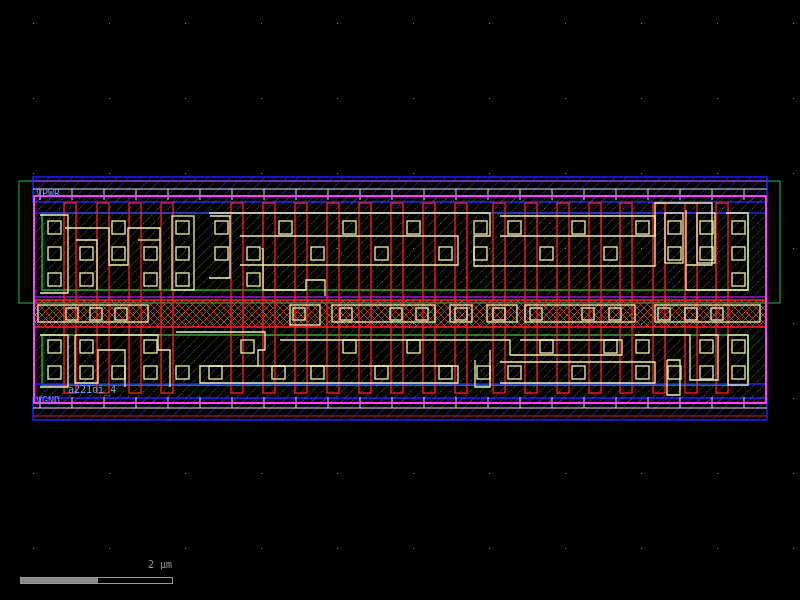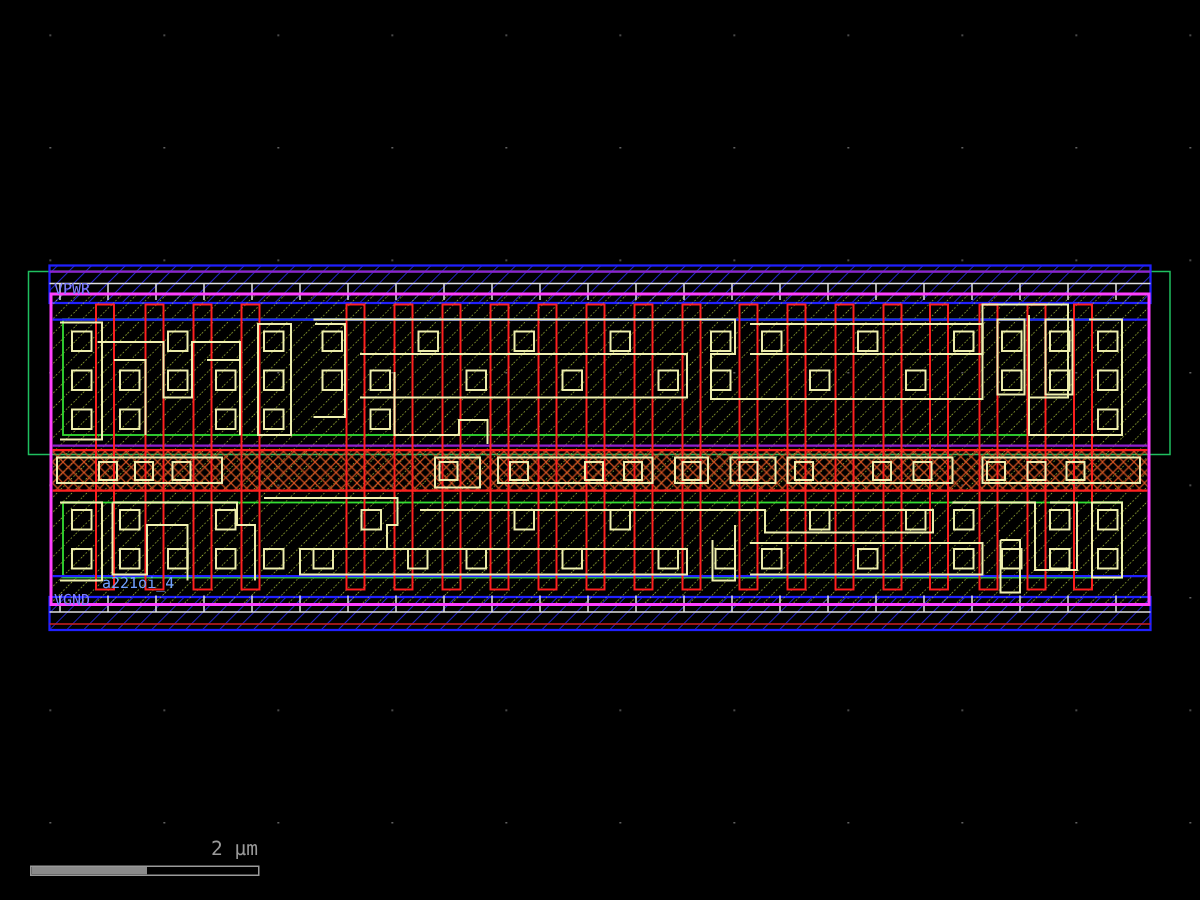--- a/index.html
+++ b/index.html
@@ -1,18 +1,18 @@
 <!DOCTYPE html>
 <html><head>
 <meta charset="utf-8">
 <style>
   html,body{margin:0;padding:0;background:#000;}
   body{width:800px;height:600px;overflow:hidden;position:relative;font-family:"DejaVu Sans Mono",monospace;}
   #canvas{position:absolute;left:0;top:0;width:800px;height:600px;}
-  .scale-label{position:absolute;left:120px;top:559px;width:52px;text-align:right;color:#9a9a9a;font-size:13px;font-family:"DejaVu Sans Mono",monospace;}
+  .scale-label{position:absolute;left:120px;top:559px;width:52px;text-align:right;color:#9a9a9a;font-size:10px;font-family:"DejaVu Sans Mono",monospace;}
   .scale-bar{position:absolute;left:20px;top:577px;width:151px;height:5px;border:1px solid #9a9a9a;background:#000;}
   .scale-fill{position:absolute;left:0;top:0;height:5px;width:77px;background:#8a8a8a;}
   .net-label{position:absolute;font-size:10px;color:#8080ff;font-family:"DejaVu Sans Mono",monospace;line-height:10px;}
 </style>
 </head>
 <body>
 
 <svg id="canvas" width="800" height="600" viewBox="0 0 800 600" xmlns="http://www.w3.org/2000/svg">
   <defs>
     <pattern id="hatchY" width="7" height="7" patternUnits="userSpaceOnUse" patternTransform="rotate(45)">

